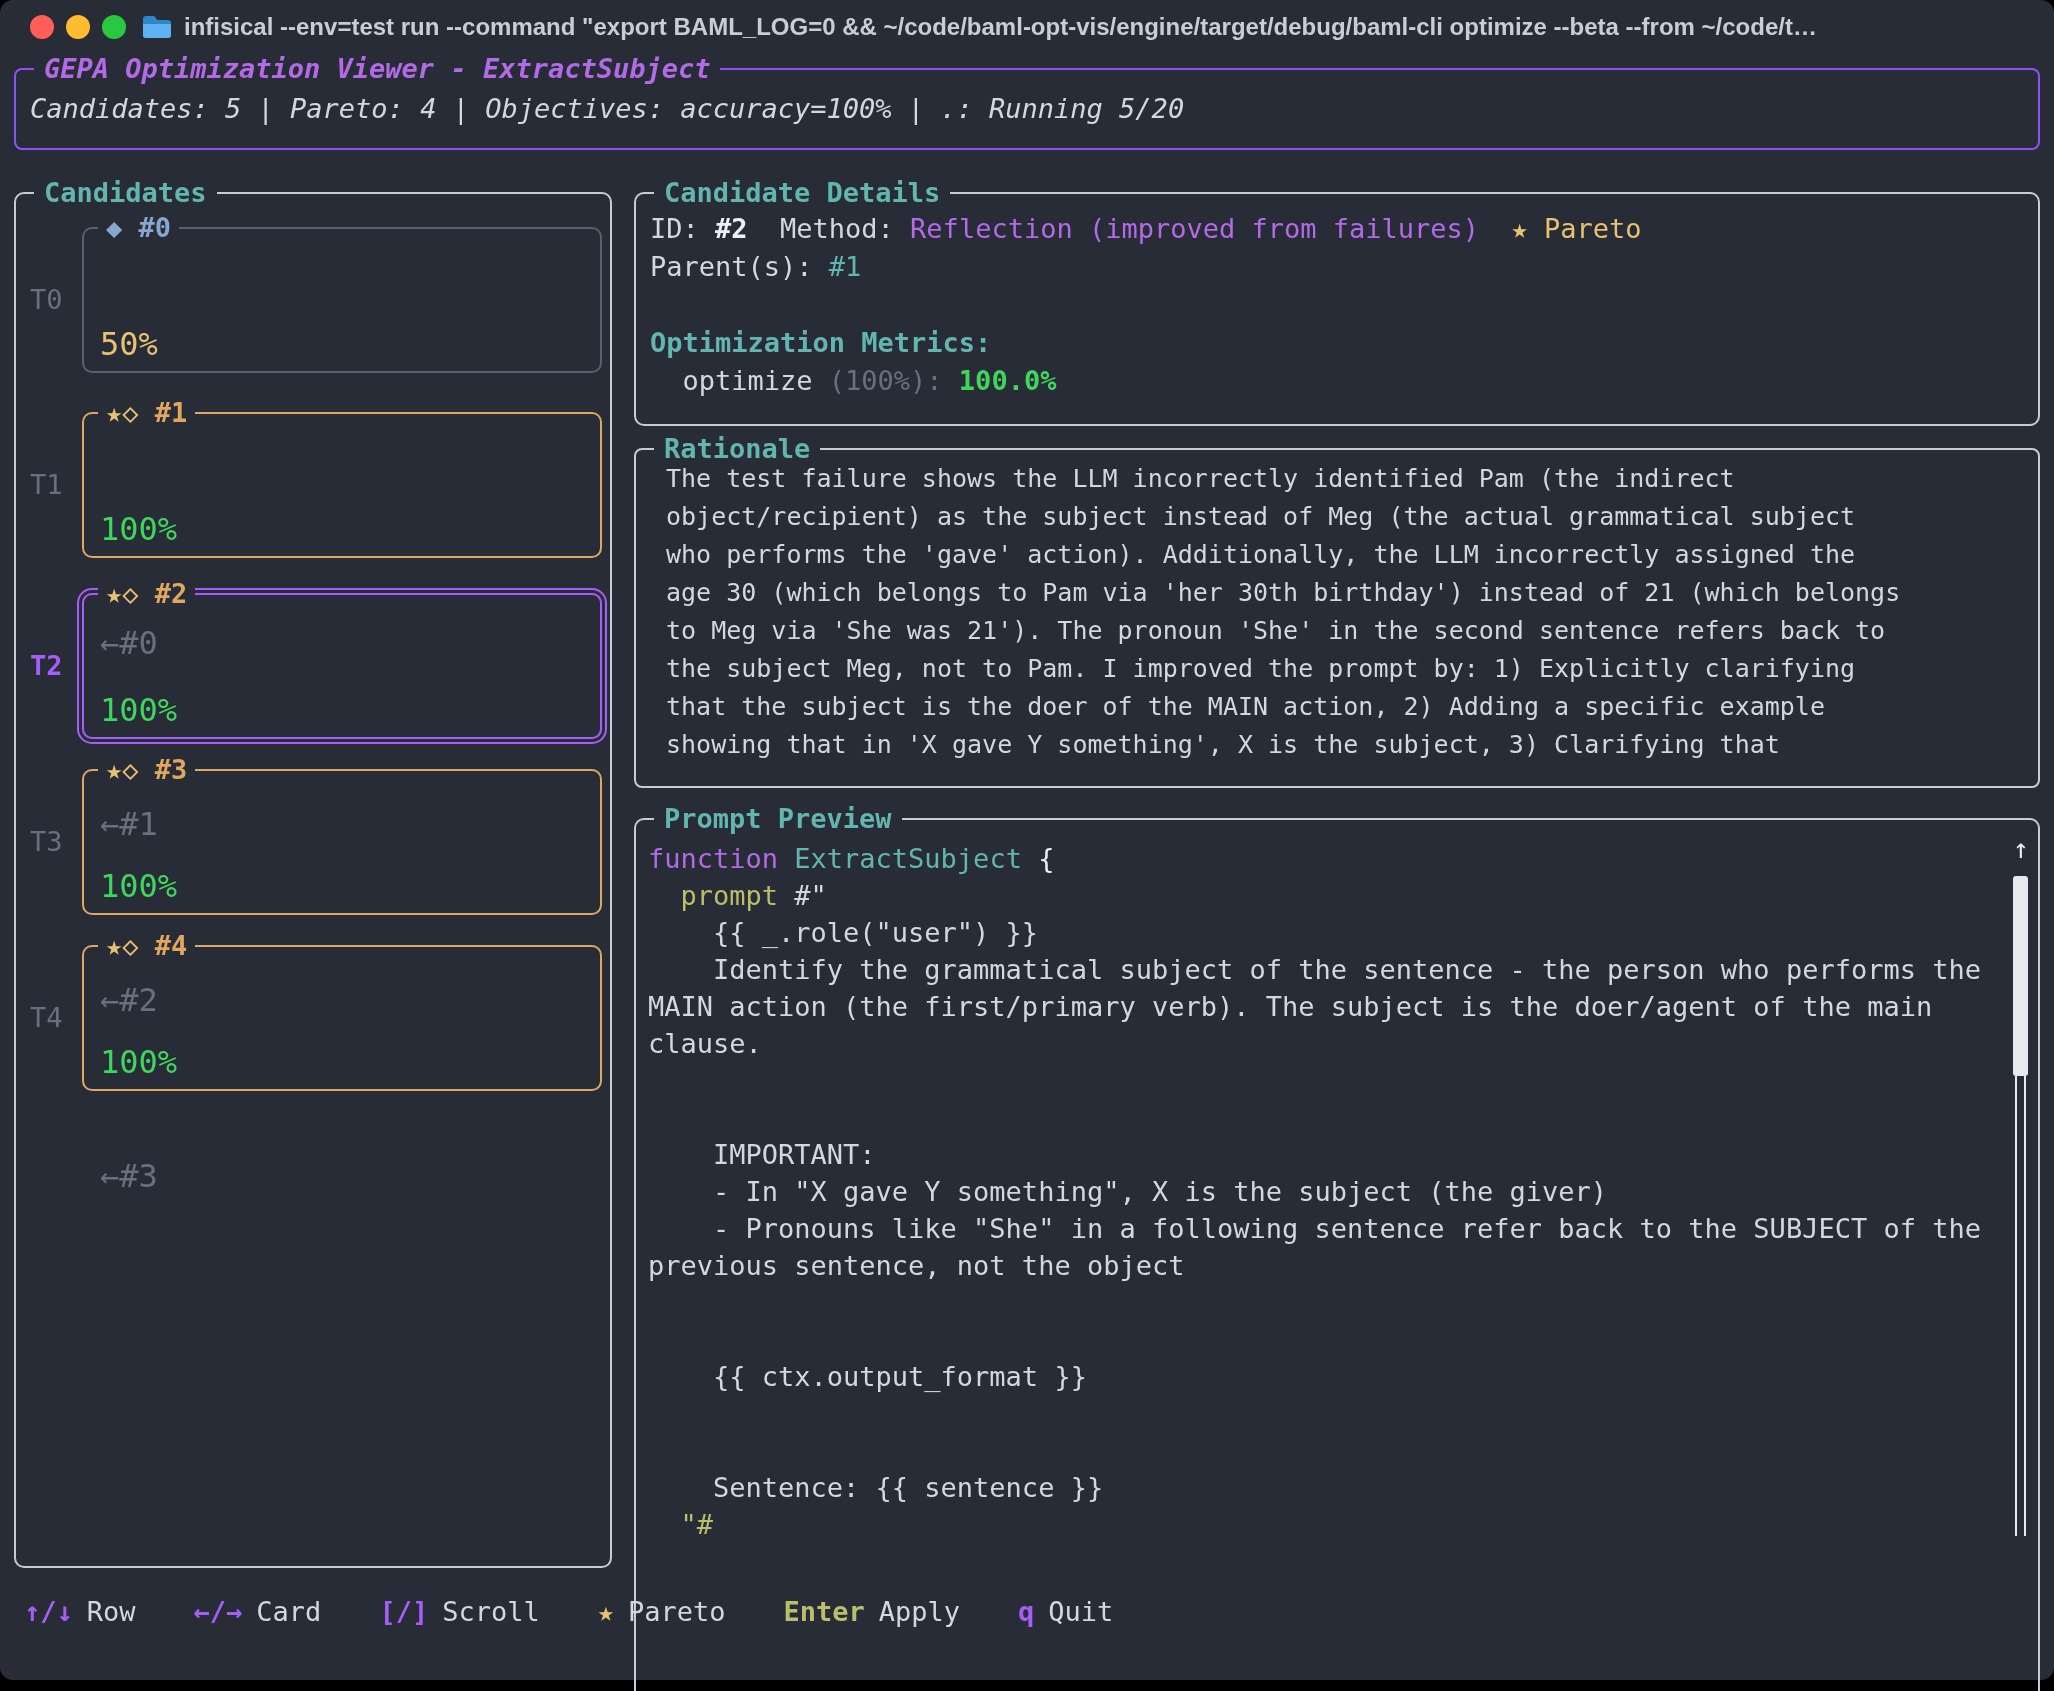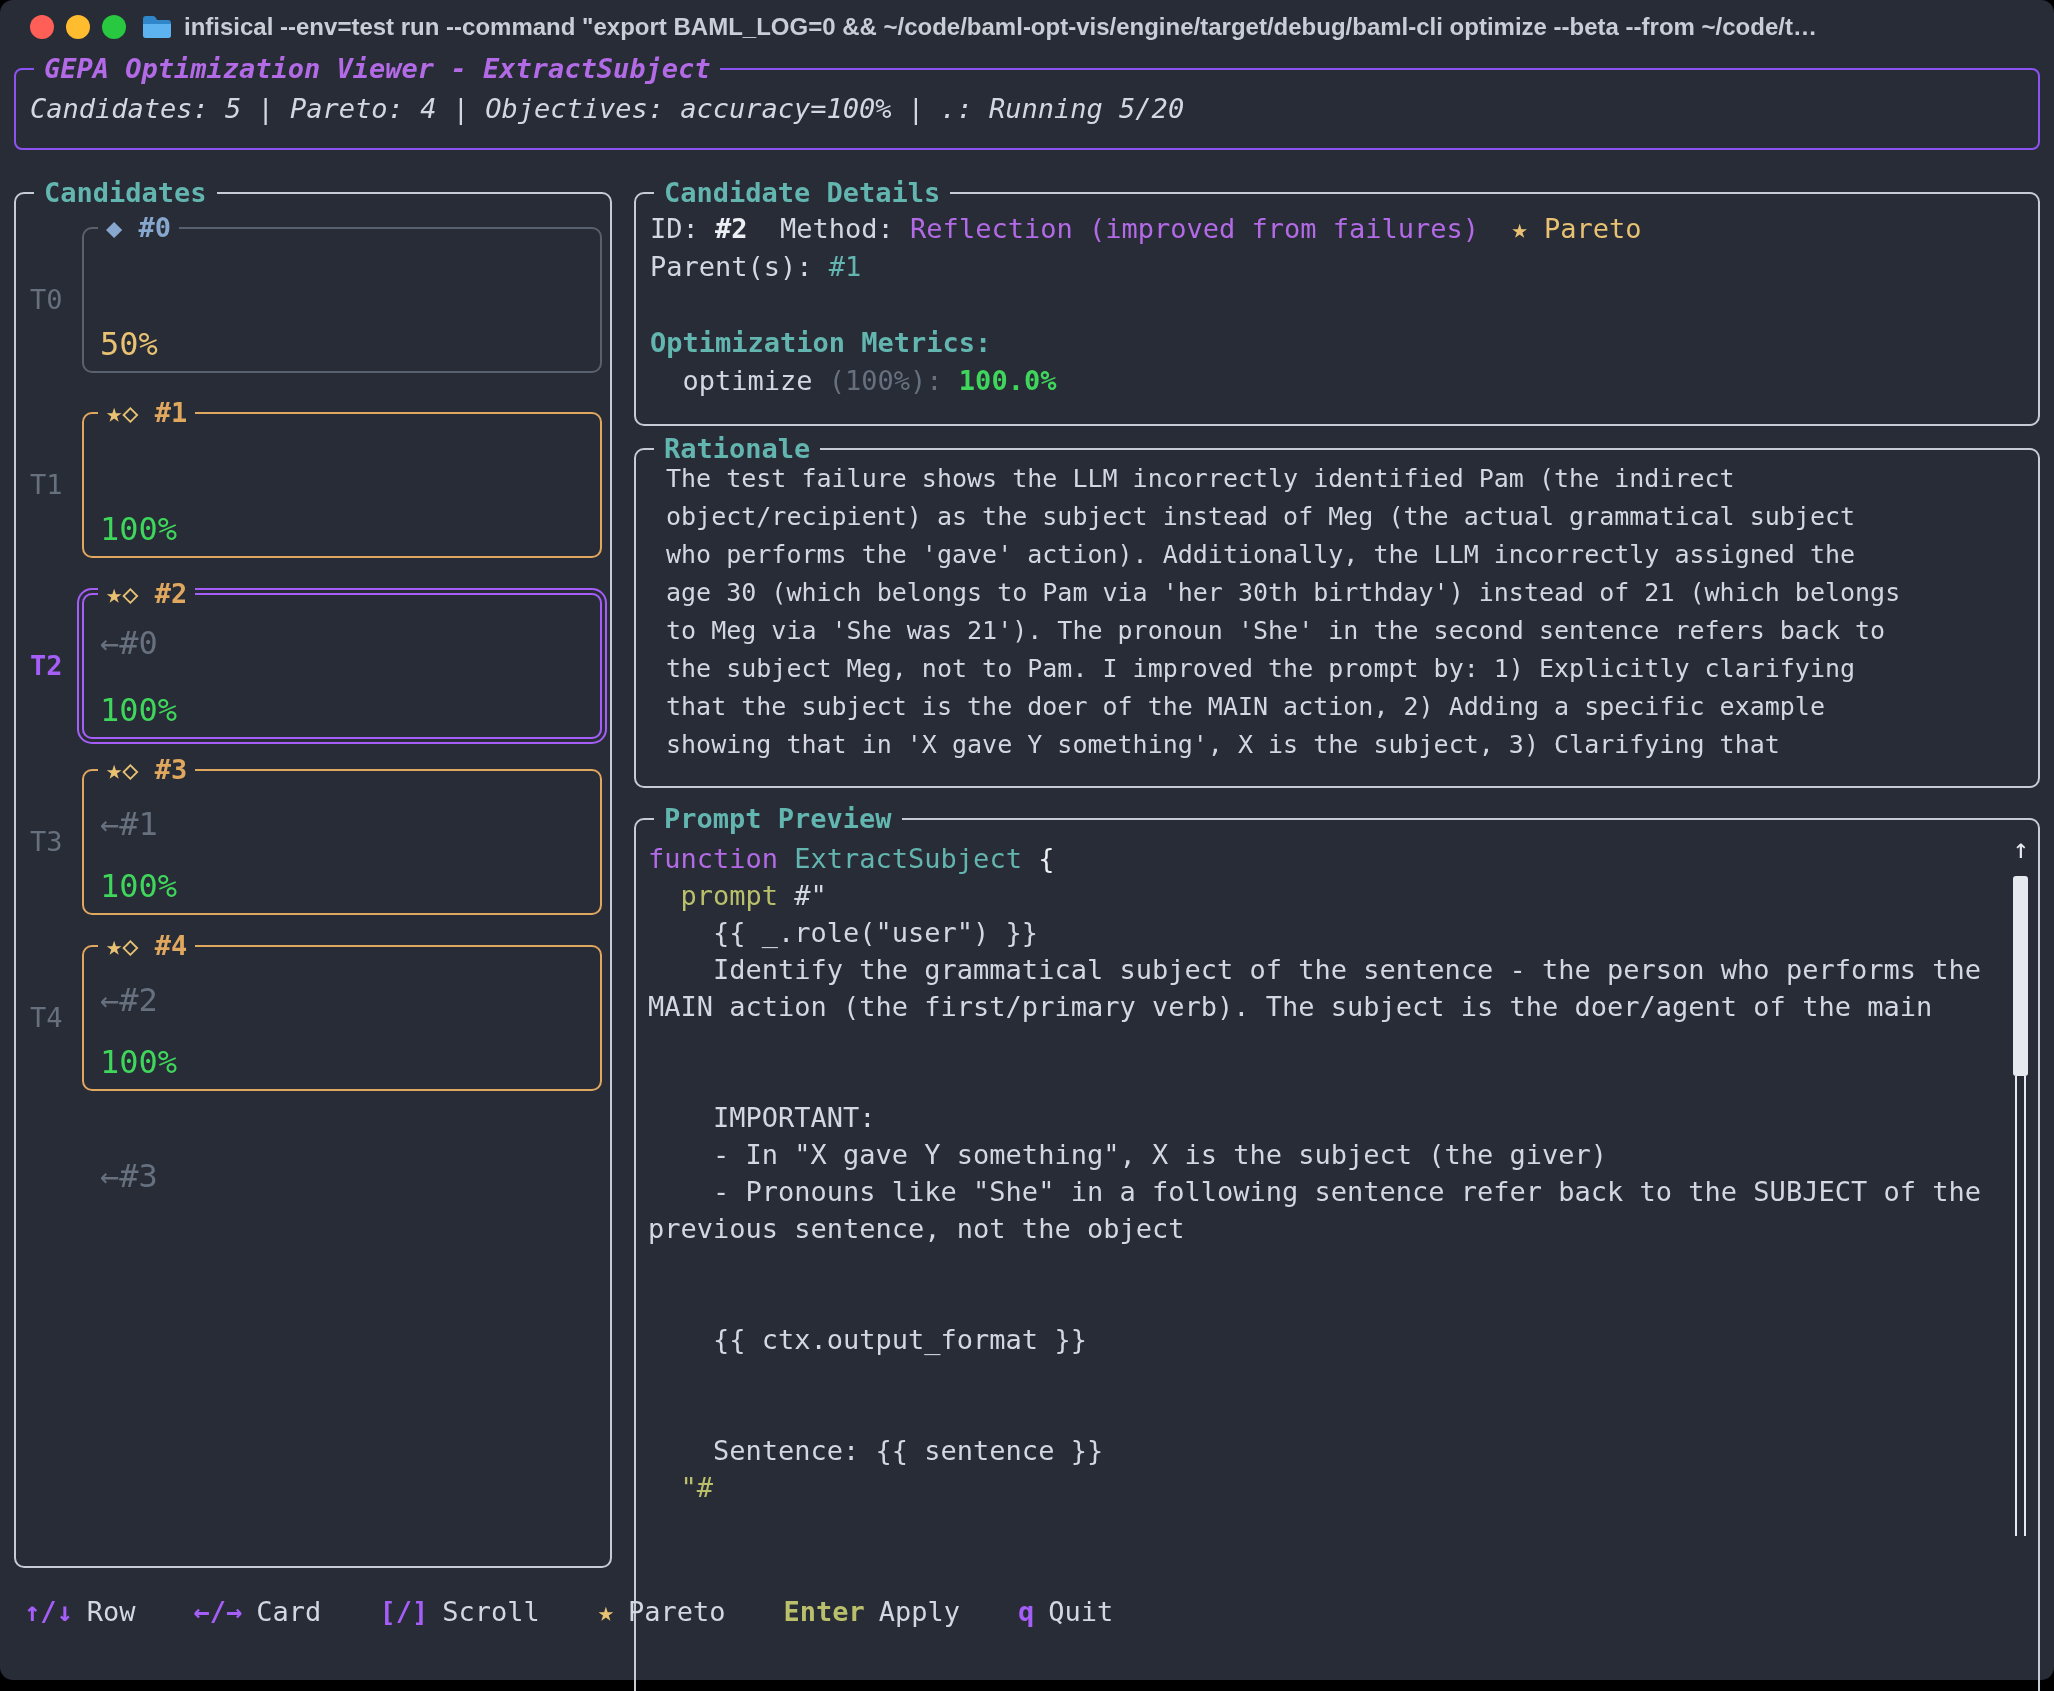--- a/index.html
+++ b/index.html
@@ -50,21 +50,21 @@
   .parent{color:var(--dim);}
   
   .details-panel{left:634px;top:192px;width:1406px;height:234px;}
   .pre-block{position:absolute;left:14px;top:16px;font-size:27px;line-height:38px;white-space:pre;color:var(--fg);}
   .b-white{color:var(--white);font-weight:bold;}
   .c-fg{color:var(--fg);} .c-dim{color:var(--dim);} .c-teal{color:var(--teal);}
   .c-purpleText{color:var(--purpleText);} .c-gold{color:var(--gold);} .c-olive{color:var(--olive);}
   .c-green{color:var(--green);font-weight:bold;} .c-white{color:var(--white);}
   .teal-bold{color:var(--teal);font-weight:bold;}
   
-  .rationale-panel{left:634px;top:448px;width:1406px;height:340px;}
+  .rationale-panel{left:634px;top:448px;width:1406px;height:340px;border-radius:8px;}
   .rat-lines{position:absolute;left:14px;top:10px;right:8px;font-size:25px;line-height:38px;
     white-space:pre;color:var(--fg);overflow:hidden;margin-left:16px;}
   
   .prompt-panel{left:634px;top:818px;width:1406px;height:910px;}
   .code{position:absolute;left:12px;top:20px;width:1362px;height:703px;overflow:hidden;}
   .code-line{height:37px;font-size:27px;line-height:37px;white-space:pre;}
   .vscroll{position:absolute;right:6px;top:14px;bottom:12px;width:22px;}
   .vscroll .arr{position:absolute;left:0;width:22px;text-align:center;font-size:27px;line-height:30px;color:var(--scroll);}
   .vscroll .arr.up{top:0;} .vscroll .arr.down{bottom:0;}
   .vscroll .thumb{position:absolute;left:3px;top:42px;width:15px;height:200px;background:var(--scroll);border-radius:3px;}
@@ -166,20 +166,21 @@
     </div>
 
     <div class="panel prompt-panel">
       <span class="panel-title">Prompt Preview</span>
       <div class="code" id="code-lines">
           <div class="code-line"><span class="c-purpleText">function</span><span class="c-fg"> </span><span class="c-teal">ExtractSubject</span><span class="c-white"> {</span></div>
           <div class="code-line"><span class="c-olive">  prompt</span><span class="c-fg"> #"</span></div>
           <div class="code-line"><span class="c-fg">    {{ _.role("user") }}</span></div>
           <div class="code-line"><span class="c-fg">    Identify the grammatical subject of the sentence - the person who performs the</span></div>
           <div class="code-line"><span class="c-fg">MAIN action (the first/primary verb). The subject is the doer/agent of the main</span></div>
+          <div class="code-line"><span class="c-fg">clause.</span></div>
           <div class="code-line"></div>
           <div class="code-line"></div>
           <div class="code-line"><span class="c-fg">    IMPORTANT:</span></div>
           <div class="code-line"><span class="c-fg">    - In "X gave Y something", X is the subject (the giver)</span></div>
           <div class="code-line"><span class="c-fg">    - Pronouns like "She" in a following sentence refer back to the SUBJECT of the</span></div>
           <div class="code-line"><span class="c-fg">previous sentence, not the object</span></div>
           <div class="code-line"></div>
           <div class="code-line"></div>
           <div class="code-line"><span class="c-fg">    {{ ctx.output_format }}</span></div>
           <div class="code-line"></div>

